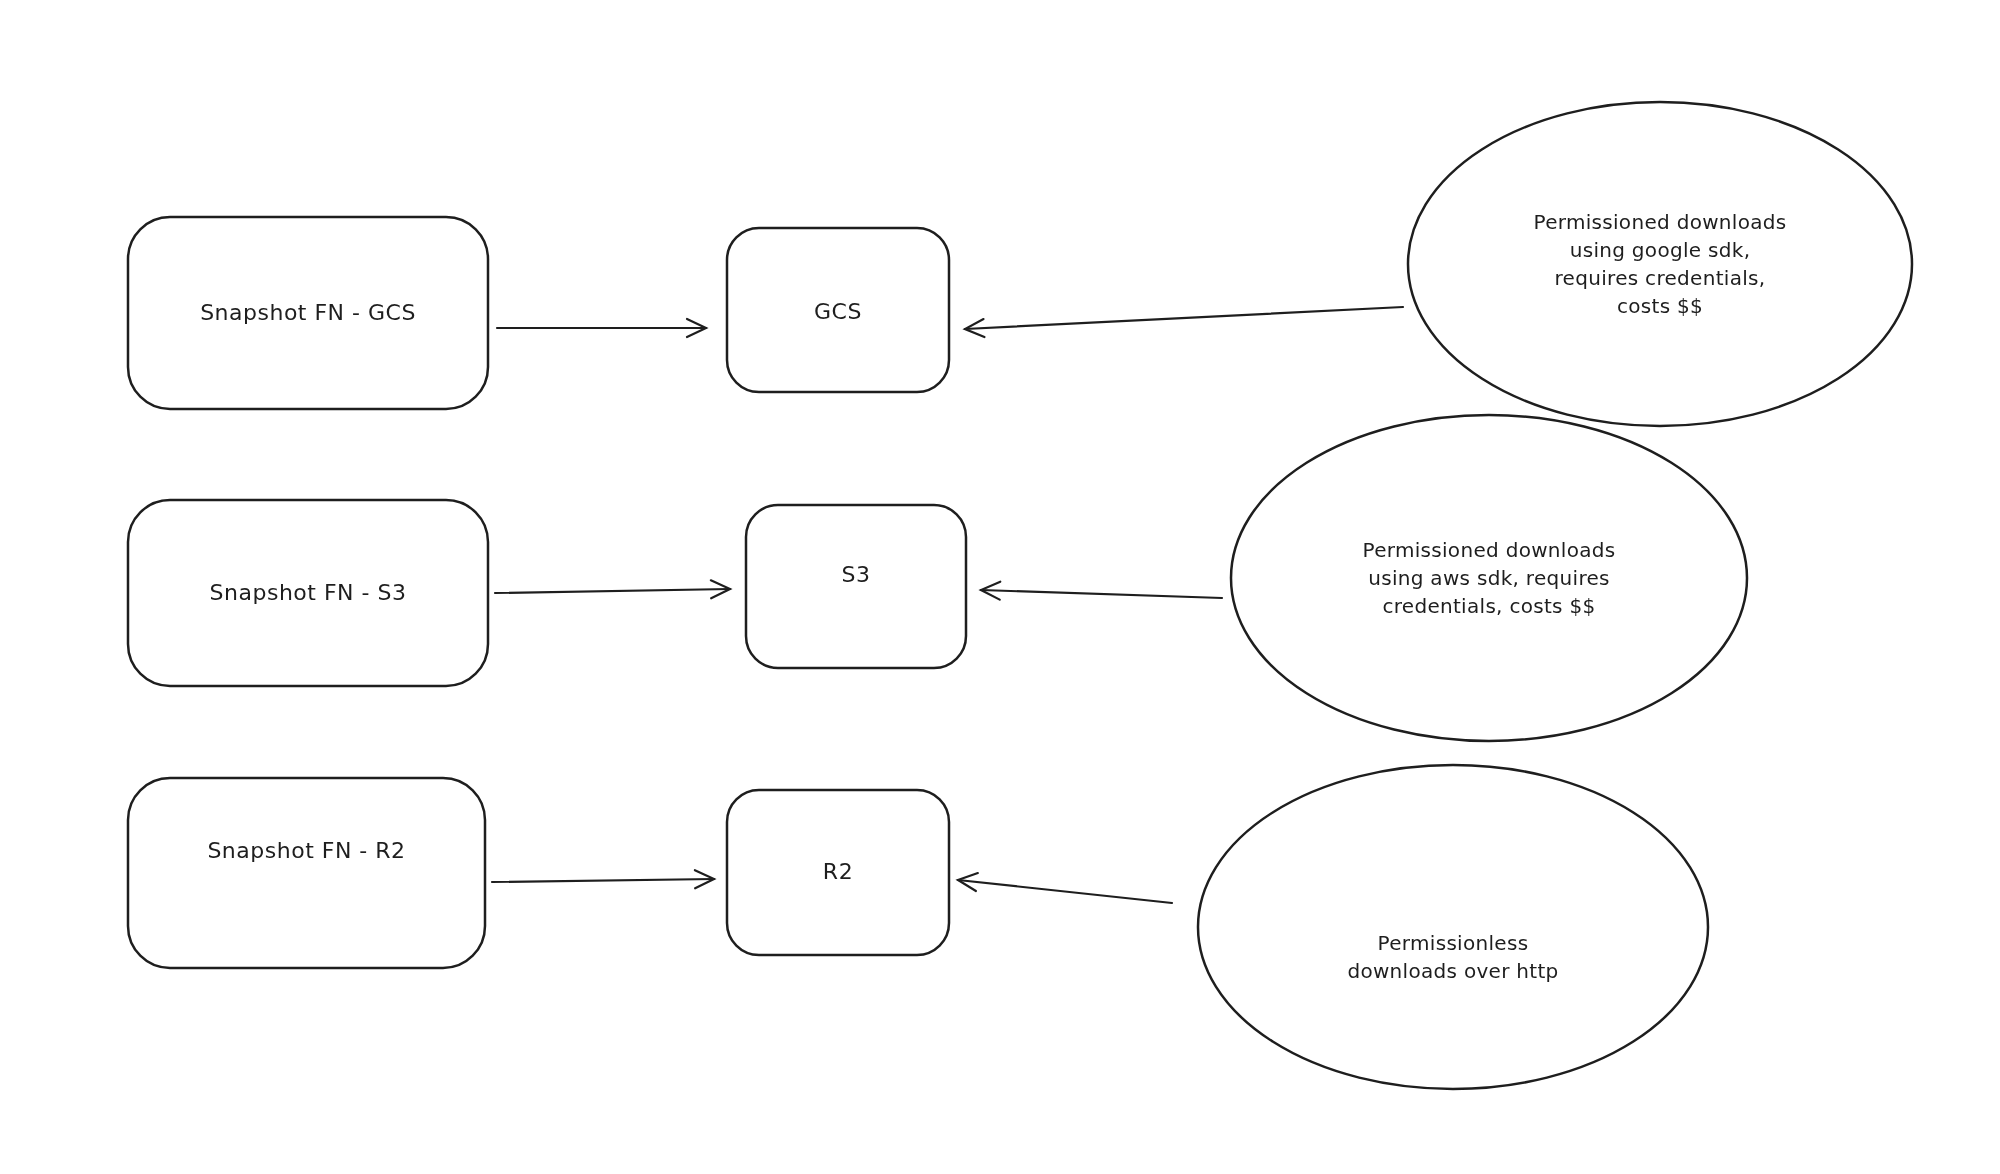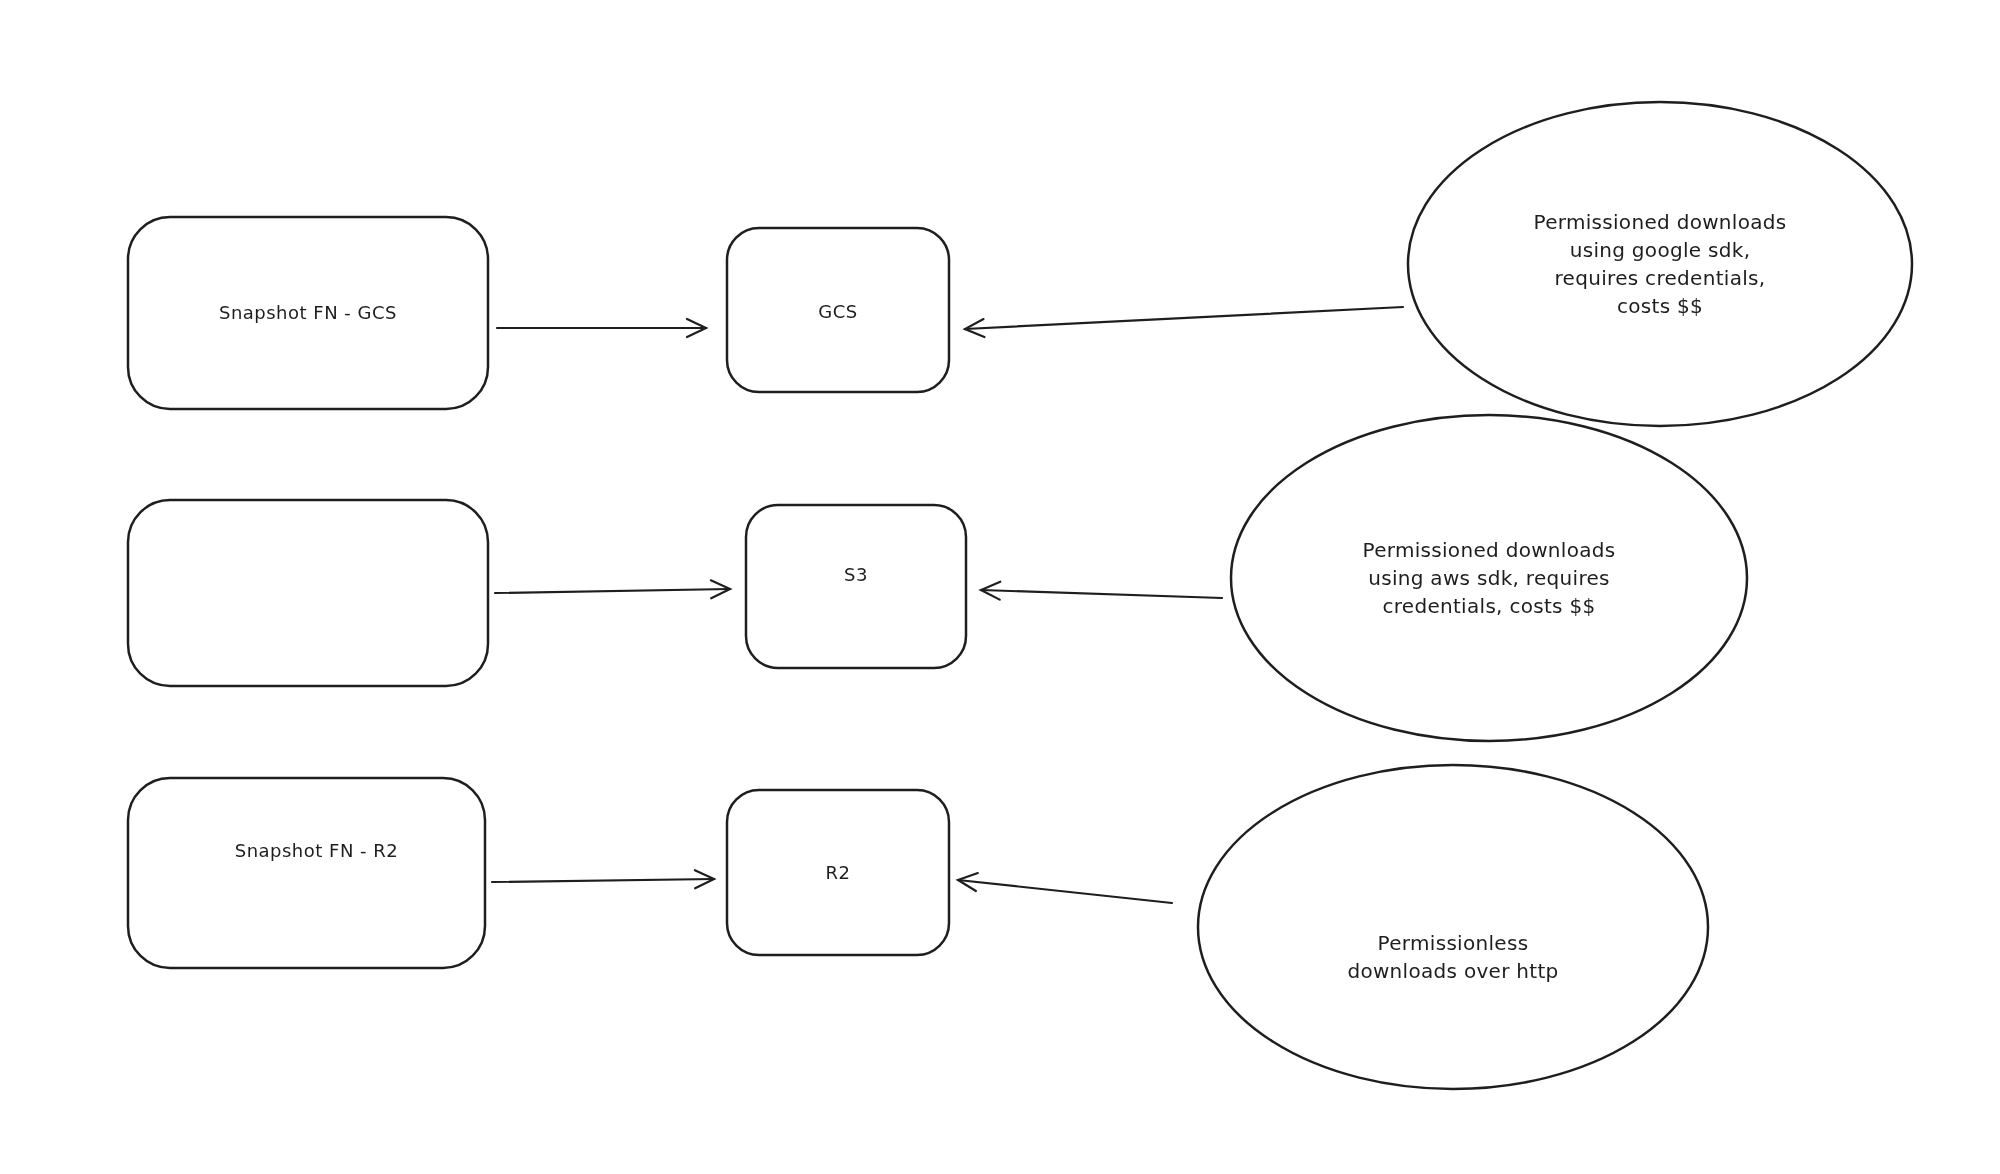--- a/index.html
+++ b/index.html
@@ -36,21 +36,21 @@
     position: absolute;
     display: flex;
     align-items: center;
     justify-content: center;
     text-align: center;
     white-space: pre-line;
     line-height: 1.4;
     pointer-events: none;
   }
   .node-label {
-    font-size: 18px;
+    font-size: 22px;
     letter-spacing: 0.5px;
   }
   .note-label {
     font-size: 20px;
     letter-spacing: 0.3px;
   }
 </style>
 </head>
 <body>
 
@@ -82,23 +82,24 @@
     <path class="connector" d="M1172 903 L958 880" marker-end="url(#arrowhead)"></path>
   </svg>
 
   <div class="label node-label" style="left:128px; top:217px; width:360px; height:192px;">Snapshot FN - GCS</div>
   <div class="label node-label" style="left:727px; top:228px; width:222px; height:168px;">GCS</div>
   <div class="label note-label" style="left:1450px; top:119px; width:420px; height:290px;">Permissioned downloads
 using google sdk,
 requires credentials,
 costs $$</div>
 
+  <div class="label node-label" style="left:128px; top:500px; width:360px; height:186px;">Snapshot FN - S3</div>
   <div class="label node-label" style="left:746px; top:505px; width:220px; height:140px;">S3</div>
   <div class="label note-label" style="left:1279px; top:433px; width:420px; height:290px;">Permissioned downloads
 using aws sdk, requires
 credentials, costs $$</div>
 
-  <div class="label node-label" style="left:128px; top:778px; width:357px; height:146px;padding-left:10px;">Snapshot FN - R2</div>
+  <div class="label node-label" style="left:128px; top:778px; width:357px; height:146px;">Snapshot FN - R2</div>
   <div class="label node-label" style="left:727px; top:790px; width:222px; height:165px;">R2</div>
   <div class="label note-label" style="left:1243px; top:812px; width:420px; height:290px;">Permissionless
 downloads over http</div>
 
 </div>
 
 </body></html>

